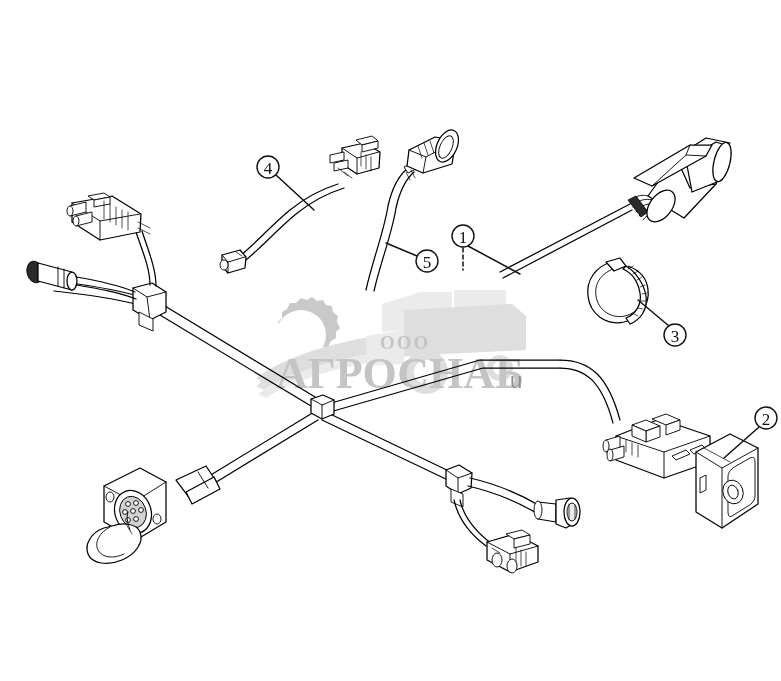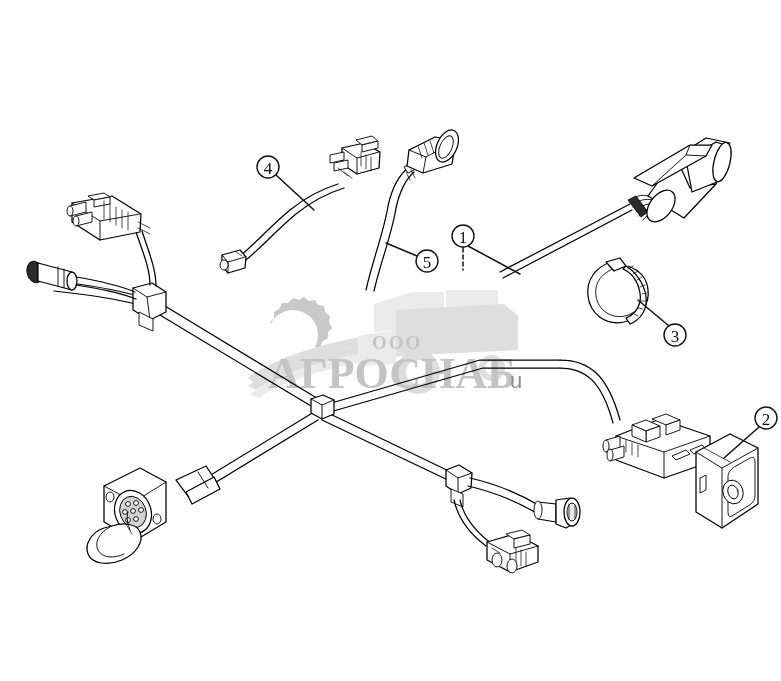--- a/index.html
+++ b/index.html
@@ -96,21 +96,21 @@
   .callout-text {
     font-family: "Liberation Serif", serif;
     font-size: 17px;
     fill: #111111;
     text-anchor: middle;
     dominant-baseline: central;
   }
   
   #watermark {
     position: absolute;
-    left: 246px;
+    left: 254px;
     top: 286px;
     width: 300px;
     height: 120px;
     pointer-events: none;
   }
   #watermark-svg { width: 300px; height: 120px; display: block; }
   .wm-gray   { fill: #c9c9c9; }
   .wm-gray2  { fill: #dedede; }
   .wm-gray3  { fill: #ebebeb; }
   .wm-text {

